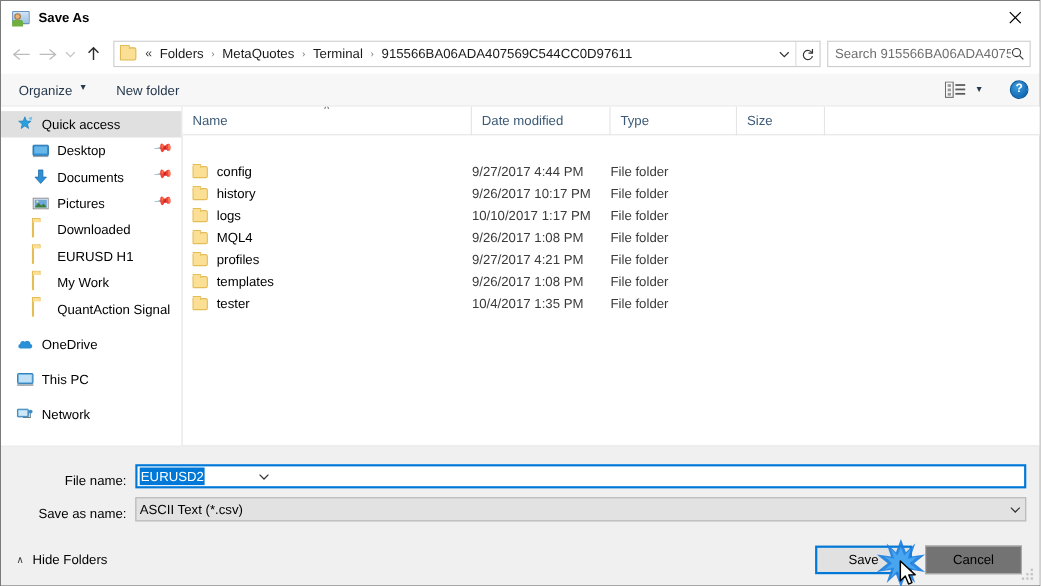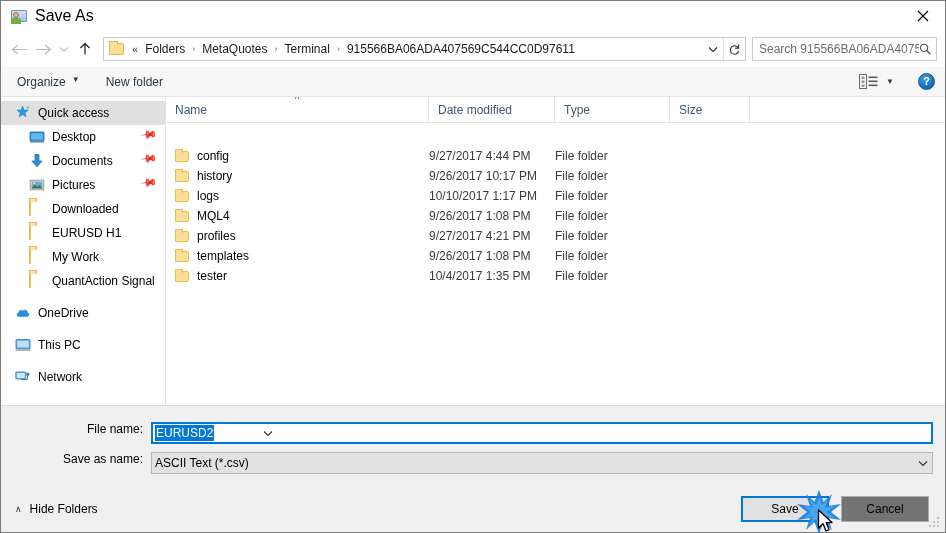--- a/index.html
+++ b/index.html
@@ -46,22 +46,23 @@
     position: absolute; left: 2px; top: 4px;
     width: 6px; height: 6px; border-radius: 50%;
     background: #e8b27a; border: 1px solid #a8713c;
   }
   .tb-body {
     position: absolute; left: 0px; top: 10px;
     width: 10px; height: 6px;
     background: #6fae3f; border-radius: 3px 3px 0 0;
   }
   .titlebar-text {
-    font-size: 16px; color: #000;
+    font-size: 12px; color: #000;
     line-height: 30px;
+    font-weight: bold;
   }
   .titlebar-close {
     position: absolute; right: 0; top: 0;
     width: 45px; height: 30px;
     display: flex; align-items: center; justify-content: center;
     cursor: default;
   }
   .titlebar-close svg { display: block; }
 
   
@@ -259,24 +260,23 @@
   .cell-size { width: 80px;  flex: 0 0 80px; color: #3b3b3b; }
 
   
   .footer {
     flex: 0 0 auto;
     background: #f0f0f0;
     padding-top: 16px;
     position: relative;
   }
   .field-row {
-    display: flex; align-items: flex-start;
+    display: flex; align-items: flex-end;
     margin-bottom: 8px;
     padding-right: 12px;
-    margin-left: 28px;
   }
   .field-label {
     width: 122px; flex: 0 0 122px;
     text-align: right; padding-right: 8px;
     font-size: 12px; color: #000;
   }
   .combo {
     flex: 1 1 auto; height: 22px;
     display: flex; align-items: center;
     background: #ffffff;

